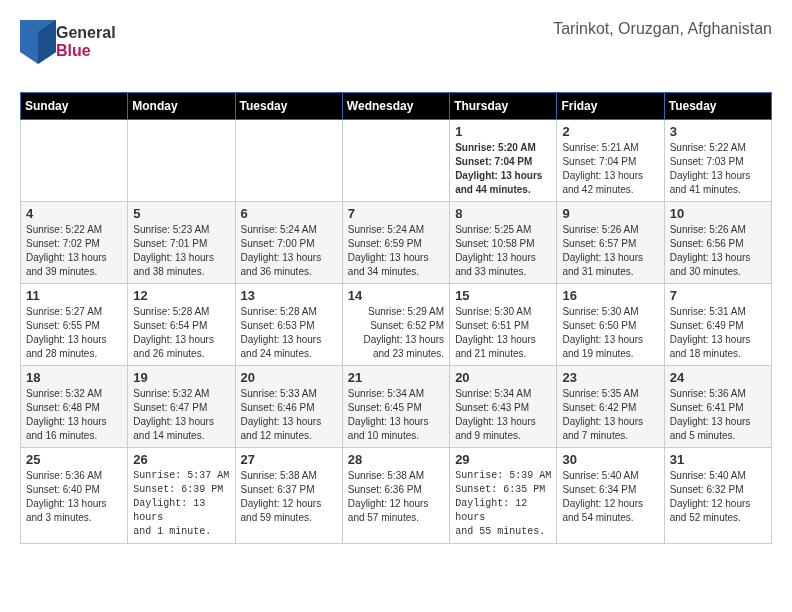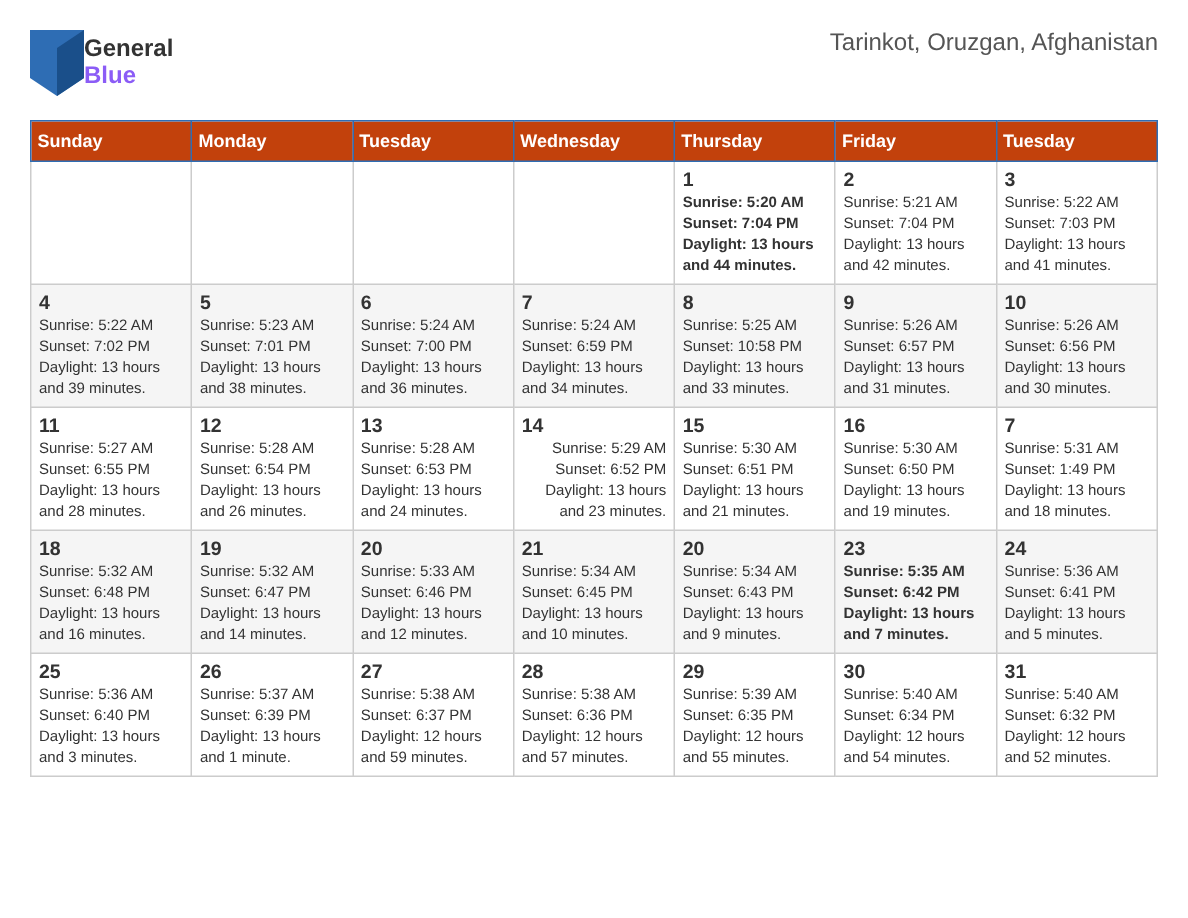--- a/index.html
+++ b/index.html
@@ -7,21 +7,21 @@
       font-family: Arial, sans-serif;
       background: #fff;
       width: 792px;
       min-height: 612px;
       padding: 20px;
     }
     .header {
       display: flex;
       justify-content: space-between;
       align-items: flex-start;
-      margin-bottom: 16px;
+      margin-bottom: 28px;
     }
     .logo {
       display: flex;
       align-items: center;
     }
     .logo-block {
       display: flex;
       flex-direction: column;
       font-size: 16px;
       font-weight: bold;
@@ -38,21 +38,21 @@
     .title-location {
       font-size: 16px;
       color: #555;
     }
     table {
       width: 100%;
       border-collapse: collapse;
       table-layout: fixed;
     }
     thead th {
-      background: #c2410c;
+      background: #000000;
       color: #fff;
       font-size: 12px;
       font-weight: bold;
       padding: 6px 4px;
       text-align: left;
       border: 1px solid #2e6db4;
     }
     tbody td {
       vertical-align: top;
       padding: 4px 5px;
@@ -89,21 +89,21 @@
 <body>
 
 <div class="header">
   <div class="logo">
     <svg class="logo-svg" width="36" height="44" viewBox="0 0 36 44">
       <polygon points="0,0 36,0 36,32 18,44 0,32" fill="#2e6db4"></polygon>
       <polygon points="18,12 36,0 36,32 18,44" fill="#1a4f8a"></polygon>
     </svg>
     <div class="logo-block">
       <span style="color:#333;">General</span>
-      <span style="color:#8b5cf6;">Blue</span>
+      <span style="color:#be185d;">Blue</span>
     </div>
   </div>
   <div class="title-block">
     <div class="title-location">Tarinkot, Oruzgan, Afghanistan</div>
   </div>
 </div>
 
 <table>
   <thead>
     <tr>
@@ -234,21 +234,21 @@
         <td>
           <span class="day-num">16</span>
           <div class="day-info" style="white-space: pre-line;">Sunrise: 5:30 AM
 Sunset: 6:50 PM
 Daylight: 13 hours
 and 19 minutes.</div>
         </td>
         <td>
           <span class="day-num">7</span>
           <div class="day-info" style="white-space: pre-line;">Sunrise: 5:31 AM
-Sunset: 1:49 PM
+Sunset: 6:49 PM
 Daylight: 13 hours
 and 18 minutes.</div>
         </td>
       </tr>
       <tr>
         <td>
           <span class="day-num">18</span>
           <div class="day-info" style="white-space: pre-line;">Sunrise: 5:32 AM
 Sunset: 6:48 PM
 Daylight: 13 hours
@@ -277,21 +277,21 @@
         </td>
         <td>
           <span class="day-num">20</span>
           <div class="day-info" style="white-space: pre-line;">Sunrise: 5:34 AM
 Sunset: 6:43 PM
 Daylight: 13 hours
 and 9 minutes.</div>
         </td>
         <td>
           <span class="day-num">23</span>
-          <div class="day-info" style="white-space: pre-line; font-weight: bold;">Sunrise: 5:35 AM
+          <div class="day-info" style="white-space: pre-line;">Sunrise: 5:35 AM
 Sunset: 6:42 PM
 Daylight: 13 hours
 and 7 minutes.</div>
         </td>
         <td>
           <span class="day-num">24</span>
           <div class="day-info" style="white-space: pre-line;">Sunrise: 5:36 AM
 Sunset: 6:41 PM
 Daylight: 13 hours
 and 5 minutes.</div>
@@ -300,42 +300,42 @@
       <tr>
         <td>
           <span class="day-num">25</span>
           <div class="day-info" style="white-space: pre-line;">Sunrise: 5:36 AM
 Sunset: 6:40 PM
 Daylight: 13 hours
 and 3 minutes.</div>
         </td>
         <td>
           <span class="day-num">26</span>
-          <div class="day-info" style="white-space: pre-line;">Sunrise: 5:37 AM
+          <div class="day-info" style="white-space: pre-line; font-family: Liberation Mono, monospace;">Sunrise: 5:37 AM
 Sunset: 6:39 PM
 Daylight: 13 hours
 and 1 minute.</div>
         </td>
         <td>
           <span class="day-num">27</span>
           <div class="day-info" style="white-space: pre-line;">Sunrise: 5:38 AM
 Sunset: 6:37 PM
 Daylight: 12 hours
 and 59 minutes.</div>
         </td>
         <td>
           <span class="day-num">28</span>
           <div class="day-info" style="white-space: pre-line;">Sunrise: 5:38 AM
 Sunset: 6:36 PM
 Daylight: 12 hours
 and 57 minutes.</div>
         </td>
         <td>
           <span class="day-num">29</span>
-          <div class="day-info" style="white-space: pre-line;">Sunrise: 5:39 AM
+          <div class="day-info" style="white-space: pre-line; font-family: Liberation Mono, monospace;">Sunrise: 5:39 AM
 Sunset: 6:35 PM
 Daylight: 12 hours
 and 55 minutes.</div>
         </td>
         <td>
           <span class="day-num">30</span>
           <div class="day-info" style="white-space: pre-line;">Sunrise: 5:40 AM
 Sunset: 6:34 PM
 Daylight: 12 hours
 and 54 minutes.</div>

